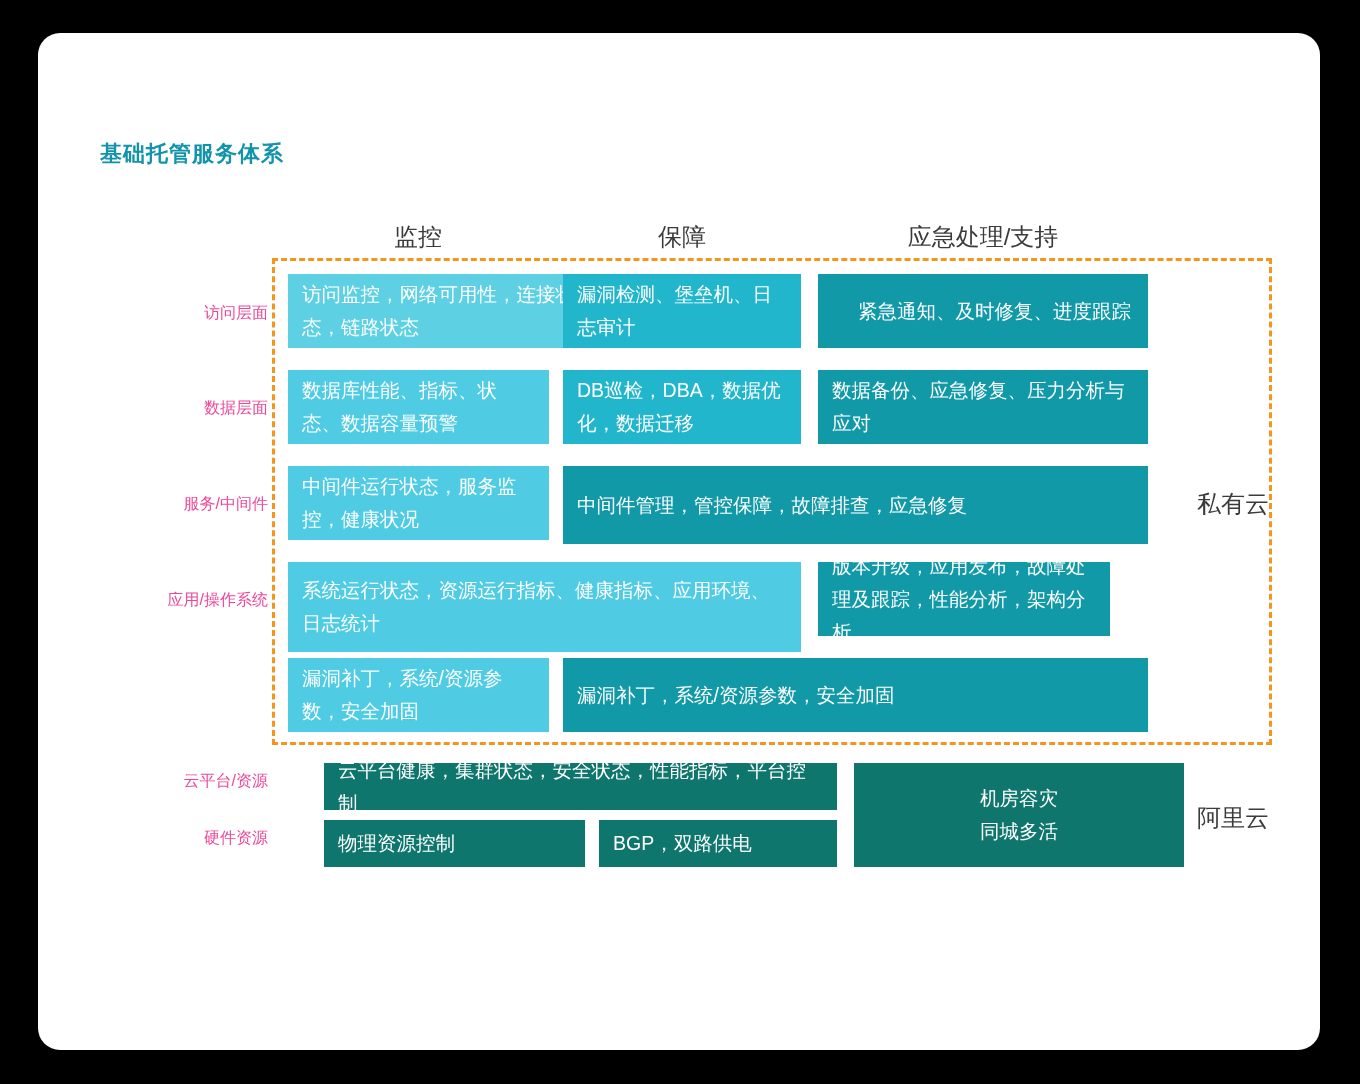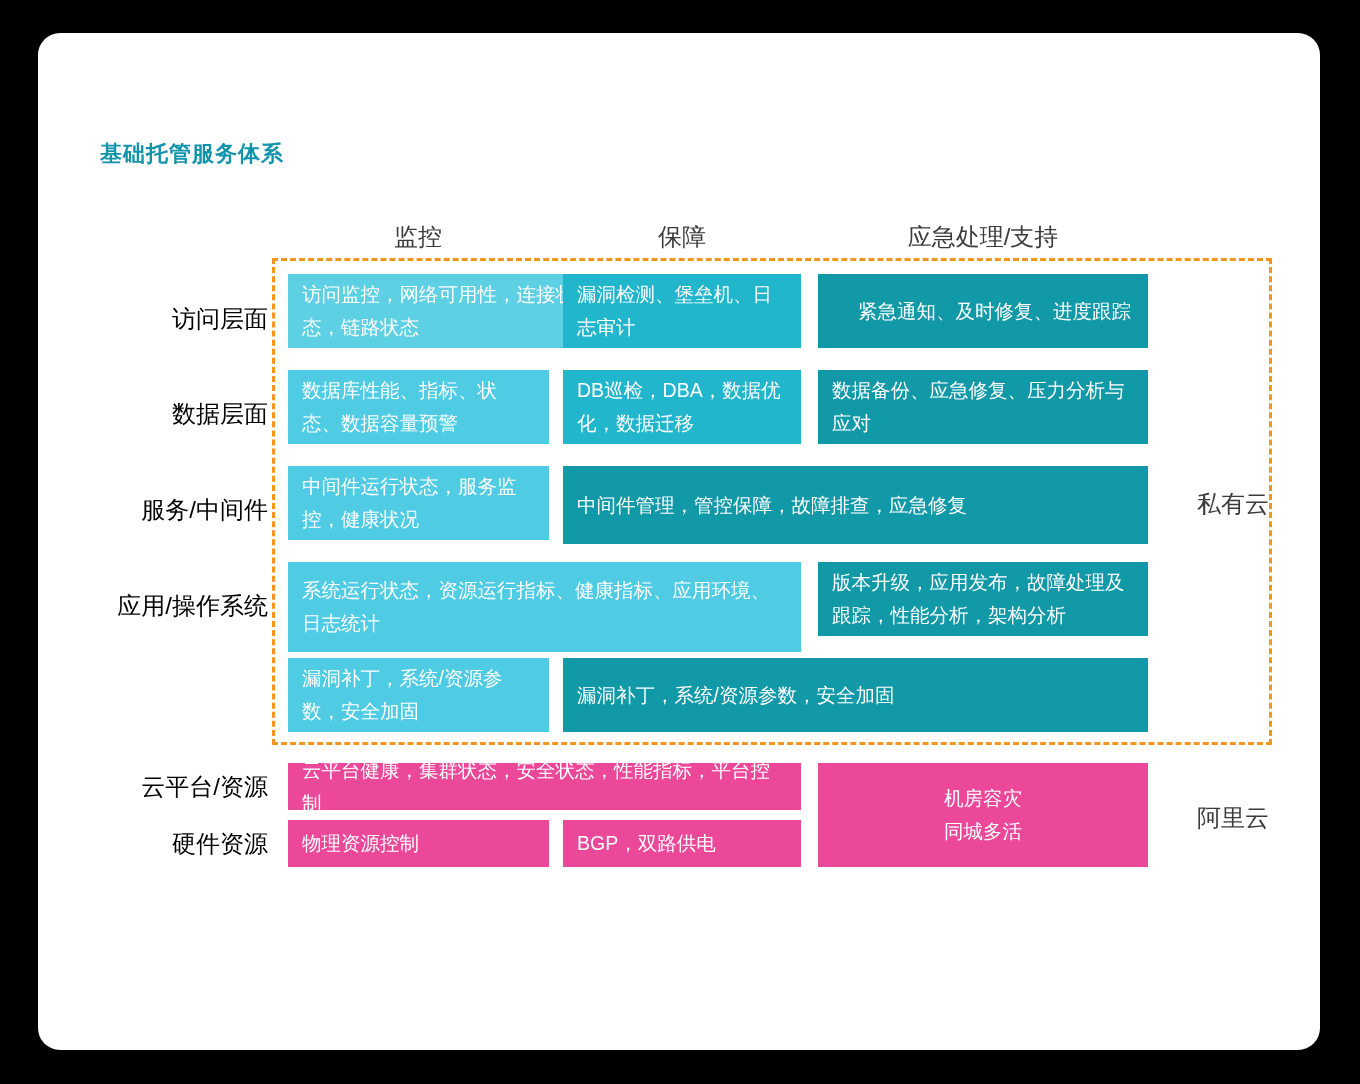--- a/index.html
+++ b/index.html
@@ -41,22 +41,22 @@
     color: #3b3b3b;
     text-align: center;
     white-space: nowrap;
   }
   .col-head.c1 { left: 250px; width: 260px; }
   .col-head.c2 { left: 525px; width: 238px; }
   .col-head.c3 { left: 780px; width: 330px; }
 
   .row-label {
     position: absolute;
-    font-size: 24px;
-    color: #000000;
+    font-size: 16px;
+    color: #ec4899;
     text-align: right;
     white-space: nowrap;
     width: 220px;
     left: 10px;
   }
 
   .side-label {
     position: absolute;
     left: 1120px;
     width: 150px;
@@ -85,28 +85,29 @@
     padding: 0 14px;
     display: flex;
     align-items: center;
     overflow: hidden;
   }
   .cell span { display: block; }
 
   .gray-cell {
     position: absolute;
     box-sizing: border-box;
-    background: #ec4899;
+    background: #0f766e;
     color: #ffffff;
     font-size: 19.5px;
     line-height: 33px;
     padding: 0 14px;
     display: flex;
     align-items: center;
     overflow: hidden;
+    margin-left: 36px;
   }
   .gray-cell.centered {
     justify-content: center;
     text-align: center;
   }
 </style>
 </head>
 <body>
 
 <div class="card">
@@ -152,21 +153,21 @@
   <div class="cell" style="left:250px; top:433px; width:261px; height:74px; background:#4fcce4;">
     <span>中间件运行状态，服务监控，健康状况</span>
   </div>
   <div class="cell" style="left:525px; top:433px; width:585px; height:78px; background:#1199a8;">
     <span>中间件管理，管控保障，故障排查，应急修复</span>
   </div>
 
   <div class="cell" style="left:250px; top:529px; width:513px; height:90px; background:#4fcce4;">
     <span>系统运行状态，资源运行指标、健康指标、应用环境、日志统计</span>
   </div>
-  <div class="cell" style="left:780px; top:529px; width:330px; height:74px; background:#1199a8;">
+  <div class="cell" style="left:780px; top:529px; width:292px; height:74px; background:#1199a8;">
     <span>版本升级，应用发布，故障处理及跟踪，性能分析，架构分析</span>
   </div>
 
   <div class="cell" style="left:250px; top:625px; width:261px; height:74px; background:#4fcce4;">
     <span>漏洞补丁，系统/资源参数，安全加固</span>
   </div>
   <div class="cell" style="left:525px; top:625px; width:585px; height:74px; background:#1199a8;">
     <span>漏洞补丁，系统/资源参数，安全加固</span>
   </div>
 

